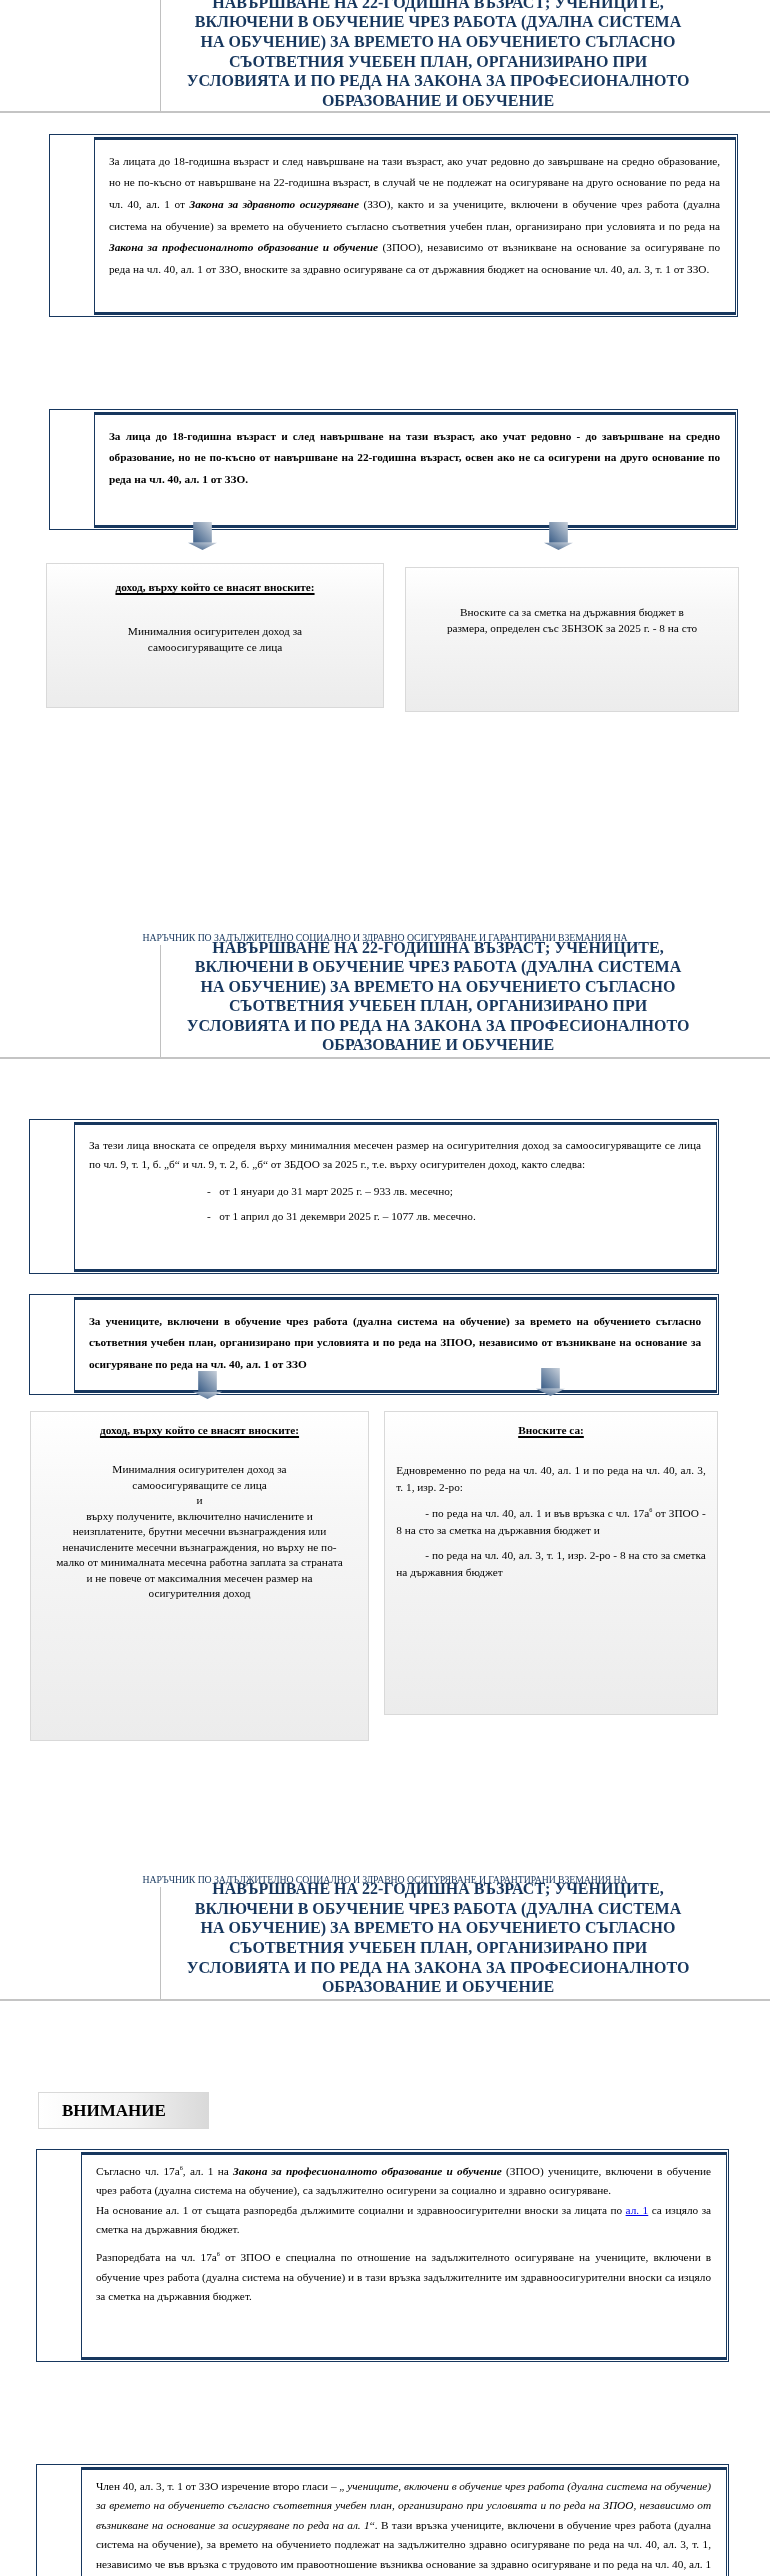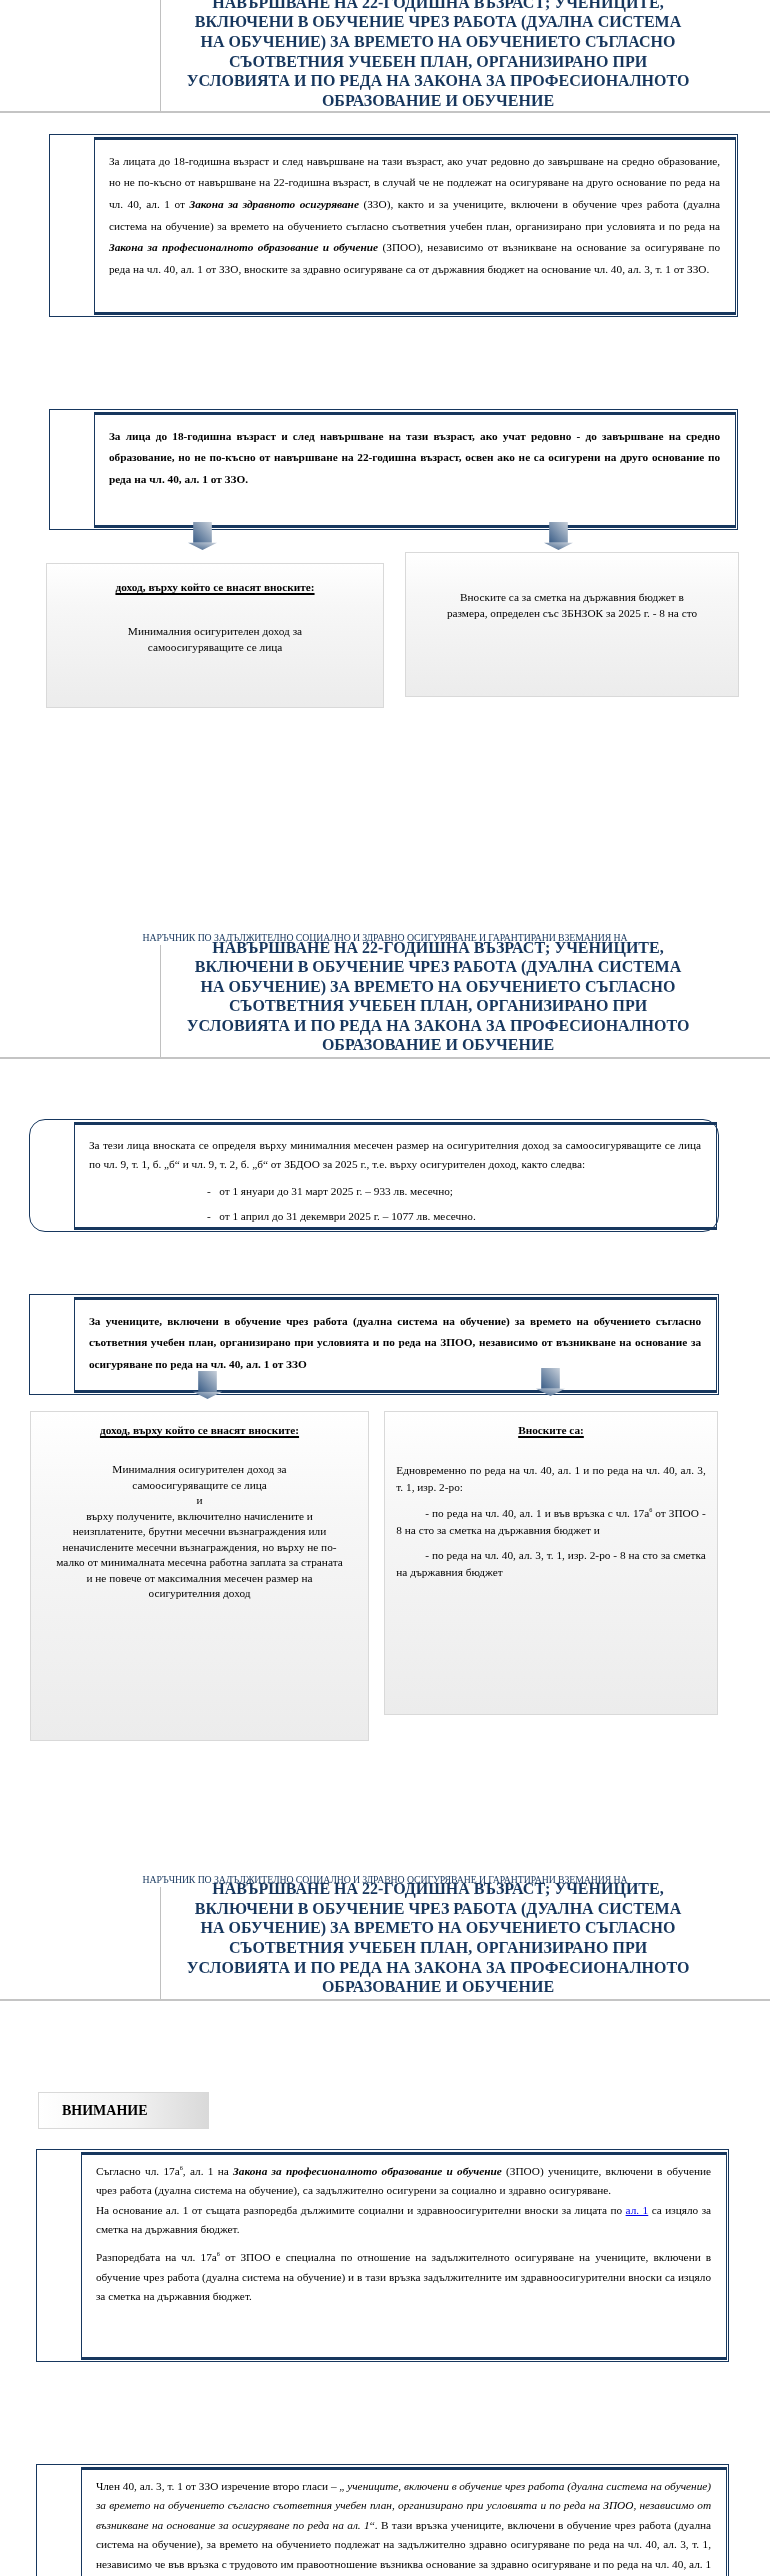--- a/index.html
+++ b/index.html
@@ -35,21 +35,21 @@
   .panel .ph { font-weight:bold; font-size:11.3px; text-decoration:underline; text-decoration-thickness:1.5px; text-underline-offset:2.1px; }
   .panel .pt { font-size:11.3px; line-height:15.5px; }
   .panel .pj { font-size:11.3px; line-height:17px; text-align:justify; }
 
   
   .arrow { position:absolute; width:29px; height:28px; }
 
   
   .attn { position:absolute; border:1px solid #d9d9d9; box-sizing:border-box;
           background:linear-gradient(90deg,#ffffff 0%,#f2f2f2 55%,#d9d9d9 100%);
-          font-weight:bold; font-size:14px; display:flex; align-items:center; padding-left:23px; }
+          font-weight:bold; font-size:17px; display:flex; align-items:center; padding-left:23px; }
 </style>
 </head>
 <body>
 
 <div class="hdr" style="top:0;height:113px;">
   <div class="vline" style="height:111px;"></div>
   <div class="title" style="top:-7.2px;">
     <div>НАВЪРШВАНЕ НА 22-ГОДИШНА ВЪЗРАСТ; УЧЕНИЦИТЕ,</div>
     <div>ВКЛЮЧЕНИ В ОБУЧЕНИЕ ЧРЕЗ РАБОТА (ДУАЛНА СИСТЕМА</div>
     <div>НА ОБУЧЕНИЕ) ЗА ВРЕМЕТО НА ОБУЧЕНИЕТО СЪГЛАСНО</div>
@@ -84,39 +84,39 @@
 </svg>
 <svg class="arrow" style="left:544px;top:522px;" viewBox="0 0 56 54">
   <rect x="10" y="0" width="36" height="40" fill="url(#ag)"></rect>
     <polygon points="0,40 56,40 28,54" fill="url(#ag)"></polygon>
 </svg>
 
 <div class="panel" style="left:46px;top:563px;width:338px;height:145px;">
   <div class="ph" style="margin-top:8.2px;">доход, върху който се внасят вноските:</div>
   <div class="pt" style="margin:31px 31px 0 31px;">Минималния осигурителен доход за самоосигуряващите се лица</div>
 </div>
-<div class="panel" style="left:405px;top:552px;width:334px;height:145px;">
+<div class="panel" style="left:405px;top:567px;width:334px;height:145px;">
   <div class="pt" style="margin:28px 31px 0 31px;">Вноските са за сметка на държавния бюджет в размера, определен със ЗБНЗОК за 2025 г. - 8 на сто</div>
 </div>
 
 <div class="hdr" style="top:922px;height:118px;">
   <div class="running" style="top:10.3px;">НАРЪЧНИК ПО ЗАДЪЛЖИТЕЛНО СОЦИАЛНО И ЗДРАВНО ОСИГУРЯВАНЕ И ГАРАНТИРАНИ ВЗЕМАНИЯ НА</div>
   <div class="vline" style="top:23px;height:112px;"></div>
   <div class="title" style="top:15.5px;">
     <div>НАВЪРШВАНЕ НА 22-ГОДИШНА ВЪЗРАСТ; УЧЕНИЦИТЕ,</div>
     <div>ВКЛЮЧЕНИ В ОБУЧЕНИЕ ЧРЕЗ РАБОТА (ДУАЛНА СИСТЕМА</div>
     <div>НА ОБУЧЕНИЕ) ЗА ВРЕМЕТО НА ОБУЧЕНИЕТО СЪГЛАСНО</div>
     <div>СЪОТВЕТНИЯ УЧЕБЕН ПЛАН, ОРГАНИЗИРАНО ПРИ</div>
     <div>УСЛОВИЯТА И ПО РЕДА НА ЗАКОНА ЗА ПРОФЕСИОНАЛНОТО</div>
     <div>ОБРАЗОВАНИЕ И ОБУЧЕНИЕ</div>
   </div>
   <div class="hline" style="top:135px;"></div>
 </div>
 
-<div class="frame" style="left:29px;top:1119px;width:690px;height:113px;border-radius:16px;">
+<div class="frame" style="left:29px;top:1119px;width:690px;height:155px;">
   <div class="inner tight">
     <p style="line-height:19.6px;">За тези лица вноската се определя върху минималния месечен размер на осигурителния доход за самоосигуряващите се лица по чл. 9, т. 1, б. „б“ и чл. 9, т. 2, б. „б“ от ЗБДОО за 2025 г., т.е. върху осигурителен доход, както следва:</p>
     <p style="padding-left:118px;margin-top:7.2px;line-height:19.6px;">-&nbsp;&nbsp;&nbsp;<span>от 1 януари до 31 март 2025 г. – 933 лв. месечно;</span></p>
     <p style="padding-left:118px;margin-top:5.2px;line-height:19.6px;">-&nbsp;&nbsp;&nbsp;<span>от 1 април до 31 декември 2025 г. – 1077 лв. месечно.</span></p>
   </div>
 </div>
 
 <div class="frame" style="left:29px;top:1294px;width:690px;height:101px;">
   <div class="inner">
     <p class="bold">За учениците, включени в обучение чрез работа (дуална система на обучение) за времето на обучението съгласно съответния учебен план, организирано при условията и по реда на ЗПОО, независимо от възникване на основание за осигуряване по реда на чл. 40, ал. 1 от ЗЗО</p>

